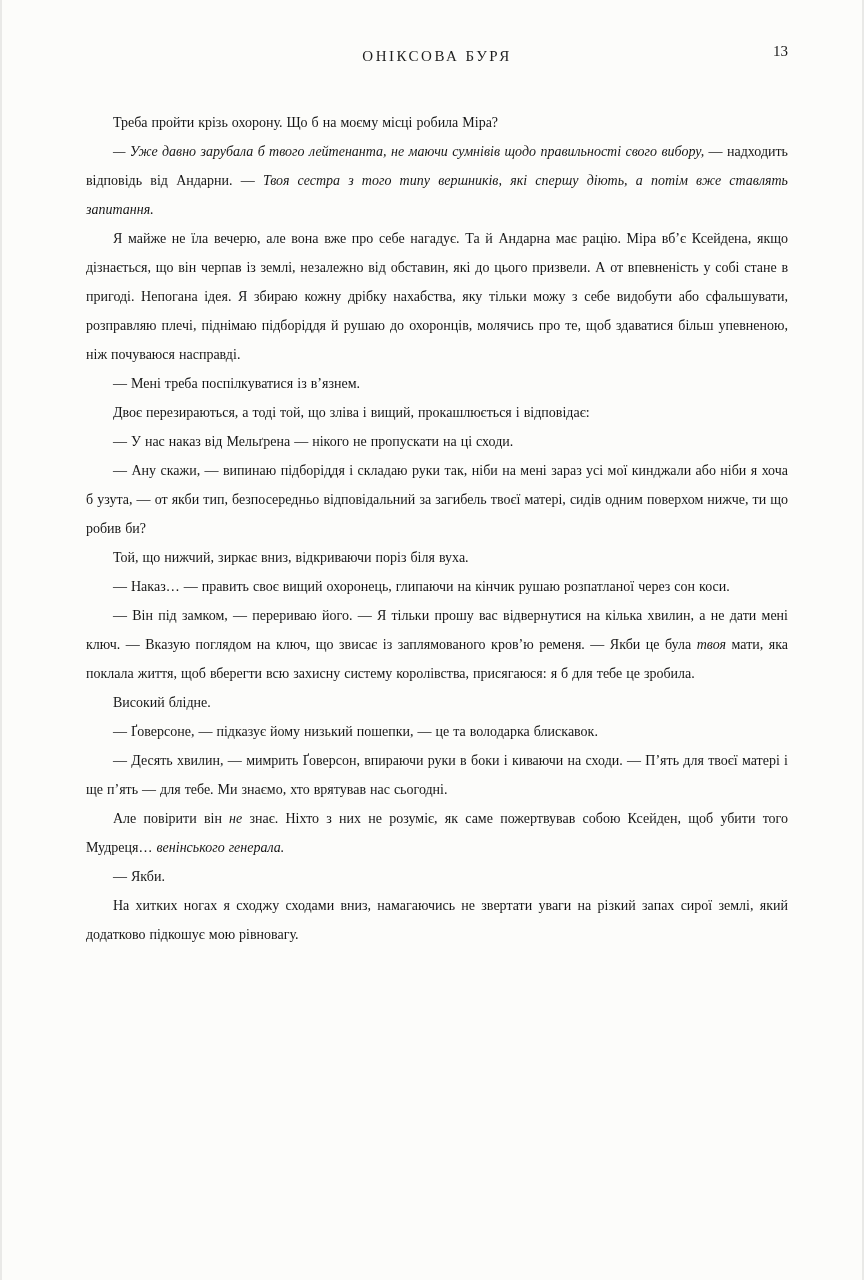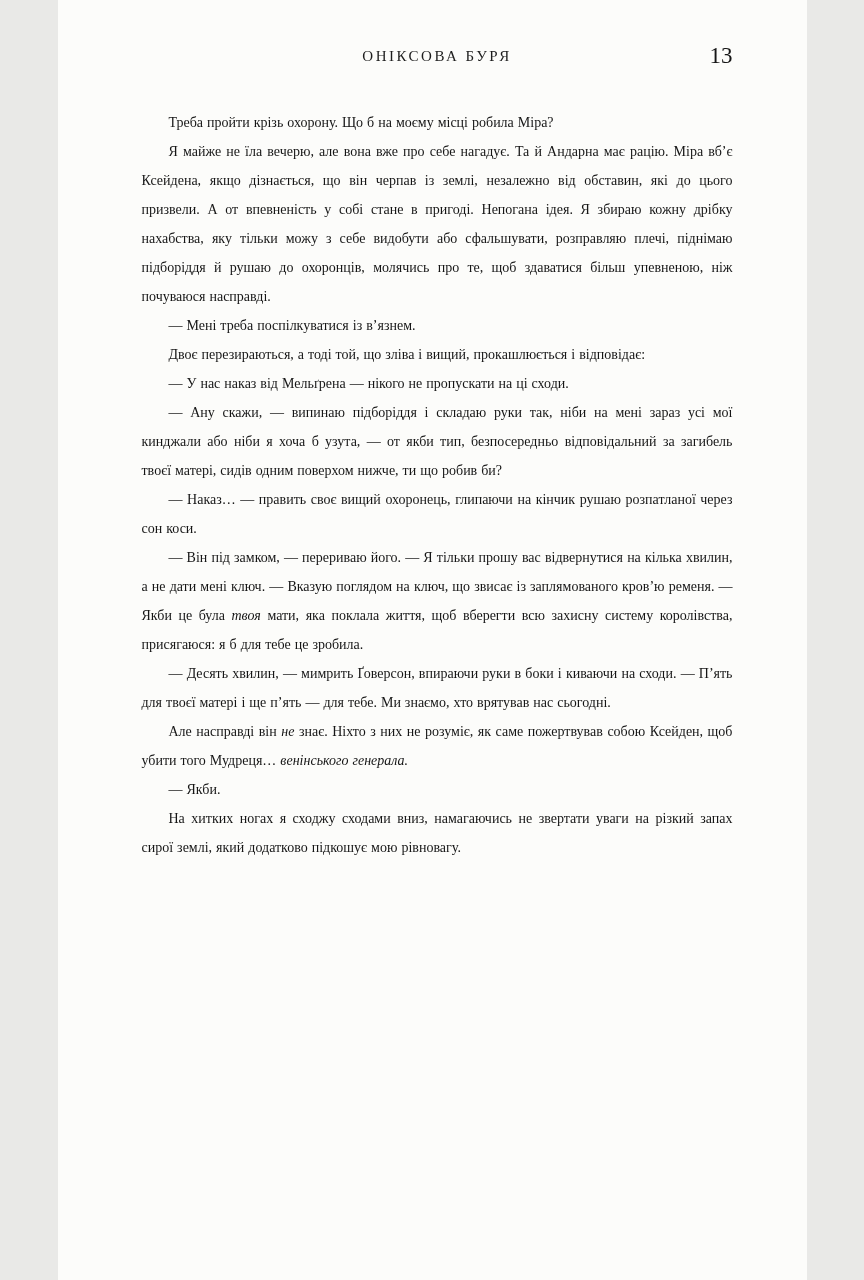--- a/index.html
+++ b/index.html
@@ -2,21 +2,21 @@
 <html lang="uk"><head>
 <meta charset="utf-8">
 <style>
   html, body {
     margin: 0;
     padding: 0;
     background: #e9e9e7;
   }
   .page {
     position: relative;
-    width: 749px;
+    width: 860px;
     height: 1280px;
     margin: 0 auto;
     background: #fcfcfa;
     font-family: "Liberation Serif", "DejaVu Serif", serif;
     color: #161616;
     box-sizing: border-box;
     overflow: hidden;
   }
   .page-header {
     position: absolute;
@@ -32,21 +32,21 @@
     top: 2px;
     text-align: center;
     font-size: 15px;
     letter-spacing: 2.5px;
     color: #1d1d1d;
   }
   .page-number {
     position: absolute;
     right: 0;
     top: -3px;
-    font-size: 23px;
+    font-size: 15px;
     color: #161616;
   }
   .text-block {
     position: absolute;
     top: 108px;
     left: 84px;
     right: 74px;
     text-align: justify;
     hyphens: auto;
     -webkit-hyphens: auto;
@@ -65,25 +65,29 @@
 </head>
 <body>
 
 <div class="page">
   <header class="page-header">
     <div class="running-title">ОНІКСОВА БУРЯ</div>
     <div class="page-number">13</div>
   </header>
   <main class="text-block">
       <p class="para"><span>Треба пройти крізь охорону. Що б на моєму місці робила Міра?</span></p>
+      <p class="para"><span class="it">— Уже давно зарубала б твого лейтенанта, не маючи сумнівів щодо правильності свого вибору,</span><span> — надходить відповідь від Андарни. — </span><span class="it">Твоя сестра з того типу вершників, які спершу діють, а потім вже ставлять запитання.</span></p>
       <p class="para"><span>Я майже не їла вечерю, але вона вже про себе нагадує. Та й Андарна має рацію. Міра вб’є Ксейдена, якщо дізнається, що він черпав із землі, незалежно від обставин, які до цього призвели. А от впевненість у собі стане в пригоді. Непогана ідея. Я збираю кожну дрібку нахабства, яку тільки можу з себе видобути або сфальшувати, розправляю плечі, піднімаю підборіддя й рушаю до охоронців, молячись про те, щоб здаватися більш упевненою, ніж почуваюся насправді.</span></p>
       <p class="para"><span>— Мені треба поспілкуватися із в’язнем.</span></p>
       <p class="para"><span>Двоє перезираються, а тоді той, що зліва і вищий, прокашлюється і відповідає:</span></p>
       <p class="para"><span>— У нас наказ від Мельґрена — нікого не пропускати на ці сходи.</span></p>
       <p class="para"><span>— Ану скажи, — випинаю підборіддя і складаю руки так, ніби на мені зараз усі мої кинджали або ніби я хоча б узута, — от якби тип, безпосередньо відповідальний за загибель твоєї матері, сидів одним поверхом нижче, ти що робив би?</span></p>
+      <p class="para"><span>Той, що нижчий, зиркає вниз, відкриваючи поріз біля вуха.</span></p>
       <p class="para"><span>— Наказ… — править своє вищий охоронець, глипаючи на кінчик рушаю розпатланої через сон коси.</span></p>
       <p class="para"><span>— Він під замком, — перериваю його. — Я тільки прошу вас відвернутися на кілька хвилин, а не дати мені ключ. — Вказую поглядом на ключ, що звисає із заплямованого кров’ю ременя. — Якби це була </span><span class="it">твоя</span><span> мати, яка поклала життя, щоб вберегти всю захисну систему королівства, присягаюся: я б для тебе це зробила.</span></p>
+      <p class="para"><span>Високий блідне.</span></p>
+      <p class="para"><span>— Ґоверсоне, — підказує йому низький пошепки, — це та володарка блискавок.</span></p>
       <p class="para"><span>— Десять хвилин, — мимрить Ґоверсон, впираючи руки в боки і киваючи на сходи. — П’ять для твоєї матері і ще п’ять — для тебе. Ми знаємо, хто врятував нас сьогодні.</span></p>
-      <p class="para"><span>Але насправді він </span><span class="it">не</span><span> знає. Ніхто з них не розуміє, як саме пожертвував собою Ксейден, щоб убити того Мудреця… </span><span class="it">венінського генерала.</span></p>
+      <p class="para"><span>Але повірити він </span><span class="it">не</span><span> знає. Ніхто з них не розуміє, як саме пожертвував собою Ксейден, щоб убити того Мудреця… </span><span class="it">венінського генерала.</span></p>
       <p class="para"><span>— Якби.</span></p>
       <p class="para"><span>На хитких ногах я сходжу сходами вниз, намагаючись не звертати уваги на різкий запах сирої землі, який додатково підкошує мою рівновагу.</span></p>
     </main>
 </div>
 
 </body></html>

